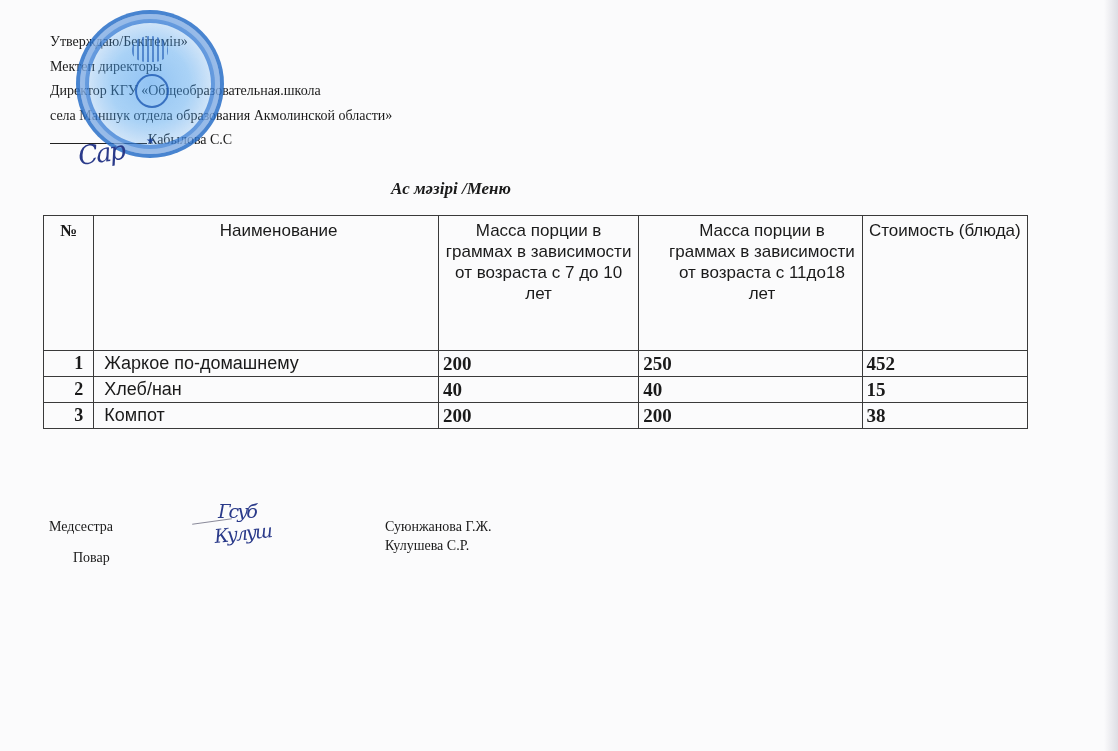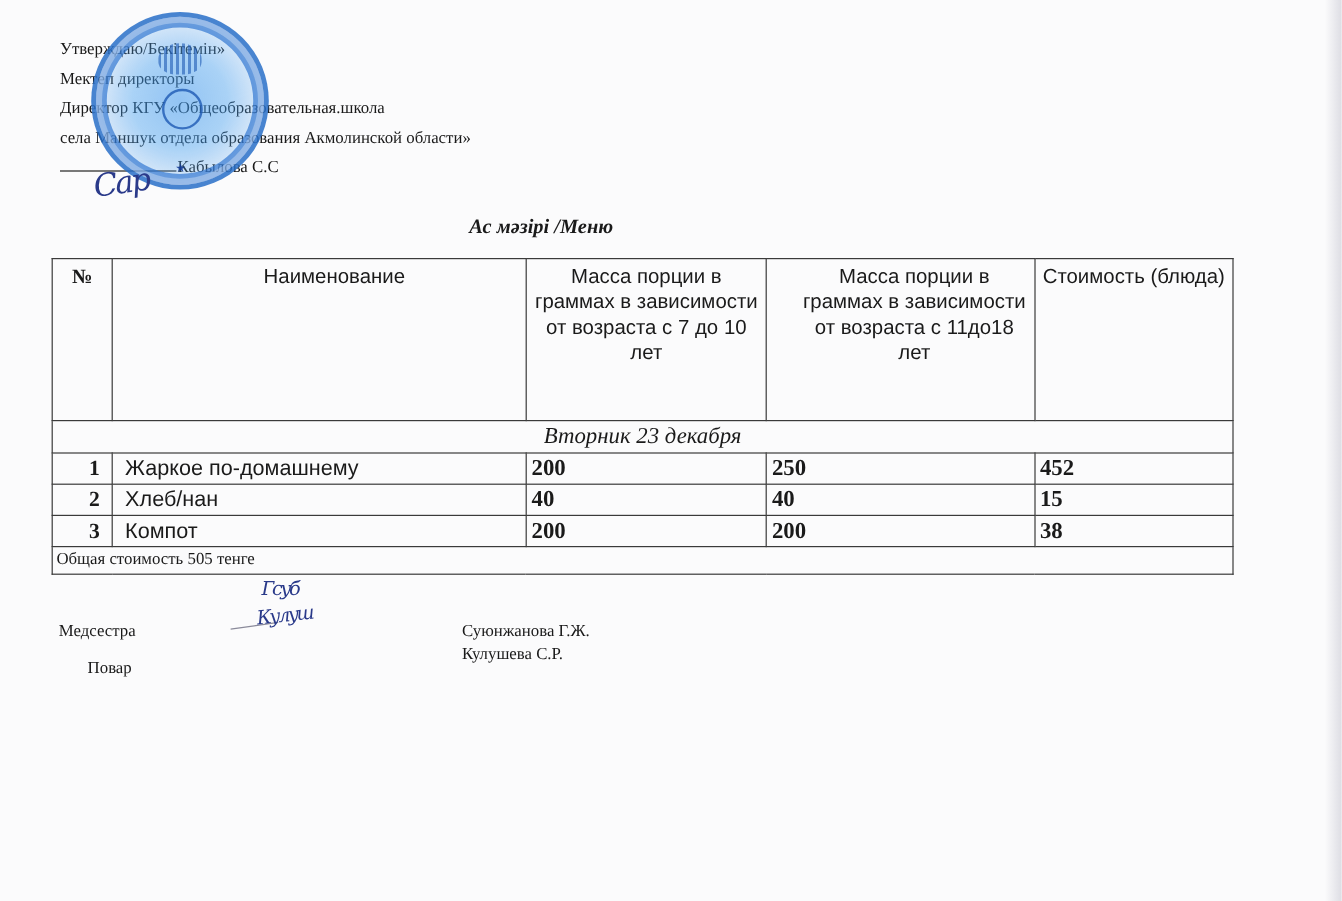--- a/index.html
+++ b/index.html
@@ -82,21 +82,21 @@
     td.total {
       font-family: "Liberation Serif", serif; font-size: 14px; height: 22px; padding: 0 3px;
     }
     .signoff {
       position: absolute; font-size: 14px; line-height: 20px;
     }
     .role-nurse { left: 49px; top: 517px; }
     .role-cook { left: 49px; top: 548px; margin-left: 24px; }
     .person-nurse { left: 385px; top: 517px; }
     .person-cook { left: 385px; top: 536px; }
-    .sig-staff { left: 218px; top: 480px; font-size: 16px; line-height: 22px; letter-spacing: -2px; }
+    .sig-staff { left: 218px; top: 500px; font-size: 19px; line-height: 22px; letter-spacing: -2px; }
     .sig-staff span { display: block; }
     .sig-staff span + span { margin-left: -4px; transform: rotate(-6deg); }
     .sig-stroke {
       position: absolute; left: 192px; top: 521px; width: 40px; height: 1px;
       background: #8a8a9a; transform: rotate(-8deg);
     }
   </style>
 </head>
 <body>
 
@@ -126,23 +126,20 @@
   <thead>
     <tr>
       <th class="num">№</th>
       <th class="name">Наименование</th>
       <th class="m1">Масса порции в граммах в зависимости от возраста с 7 до 10 лет</th>
       <th class="m2">Масса порции в граммах в зависимости от возраста с  11до18 лет</th>
       <th class="cost">Стоимость (блюда)</th>
     </tr>
   </thead>
   <tbody>
-    <tr>
-      <td class="day" colspan="5">Вторник 23 декабря</td>
-    </tr>
     <tr class="item">
       <td class="n">1</td>
       <td class="nm">Жаркое по-домашнему</td>
       <td class="v">200</td>
       <td class="v">250</td>
       <td class="v">452</td>
     </tr>
     <tr class="item">
       <td class="n">2</td>
       <td class="nm">Хлеб/нан</td>
@@ -150,23 +147,20 @@
       <td class="v">40</td>
       <td class="v">15</td>
     </tr>
     <tr class="item">
       <td class="n">3</td>
       <td class="nm">Компот</td>
       <td class="v">200</td>
       <td class="v">200</td>
       <td class="v">38</td>
     </tr>
-    <tr>
-      <td class="total" colspan="5">Общая стоимость 505 тенге</td>
-    </tr>
   </tbody>
 </table>
 
 <div class="signoff role-nurse">Медсестра</div>
 <div class="signoff role-cook">Повар</div>
 <div class="sig-stroke"></div>
 <div class="signature sig-staff">
   <span>Гсуб</span>
   <span>Кулуш</span>
 </div>

